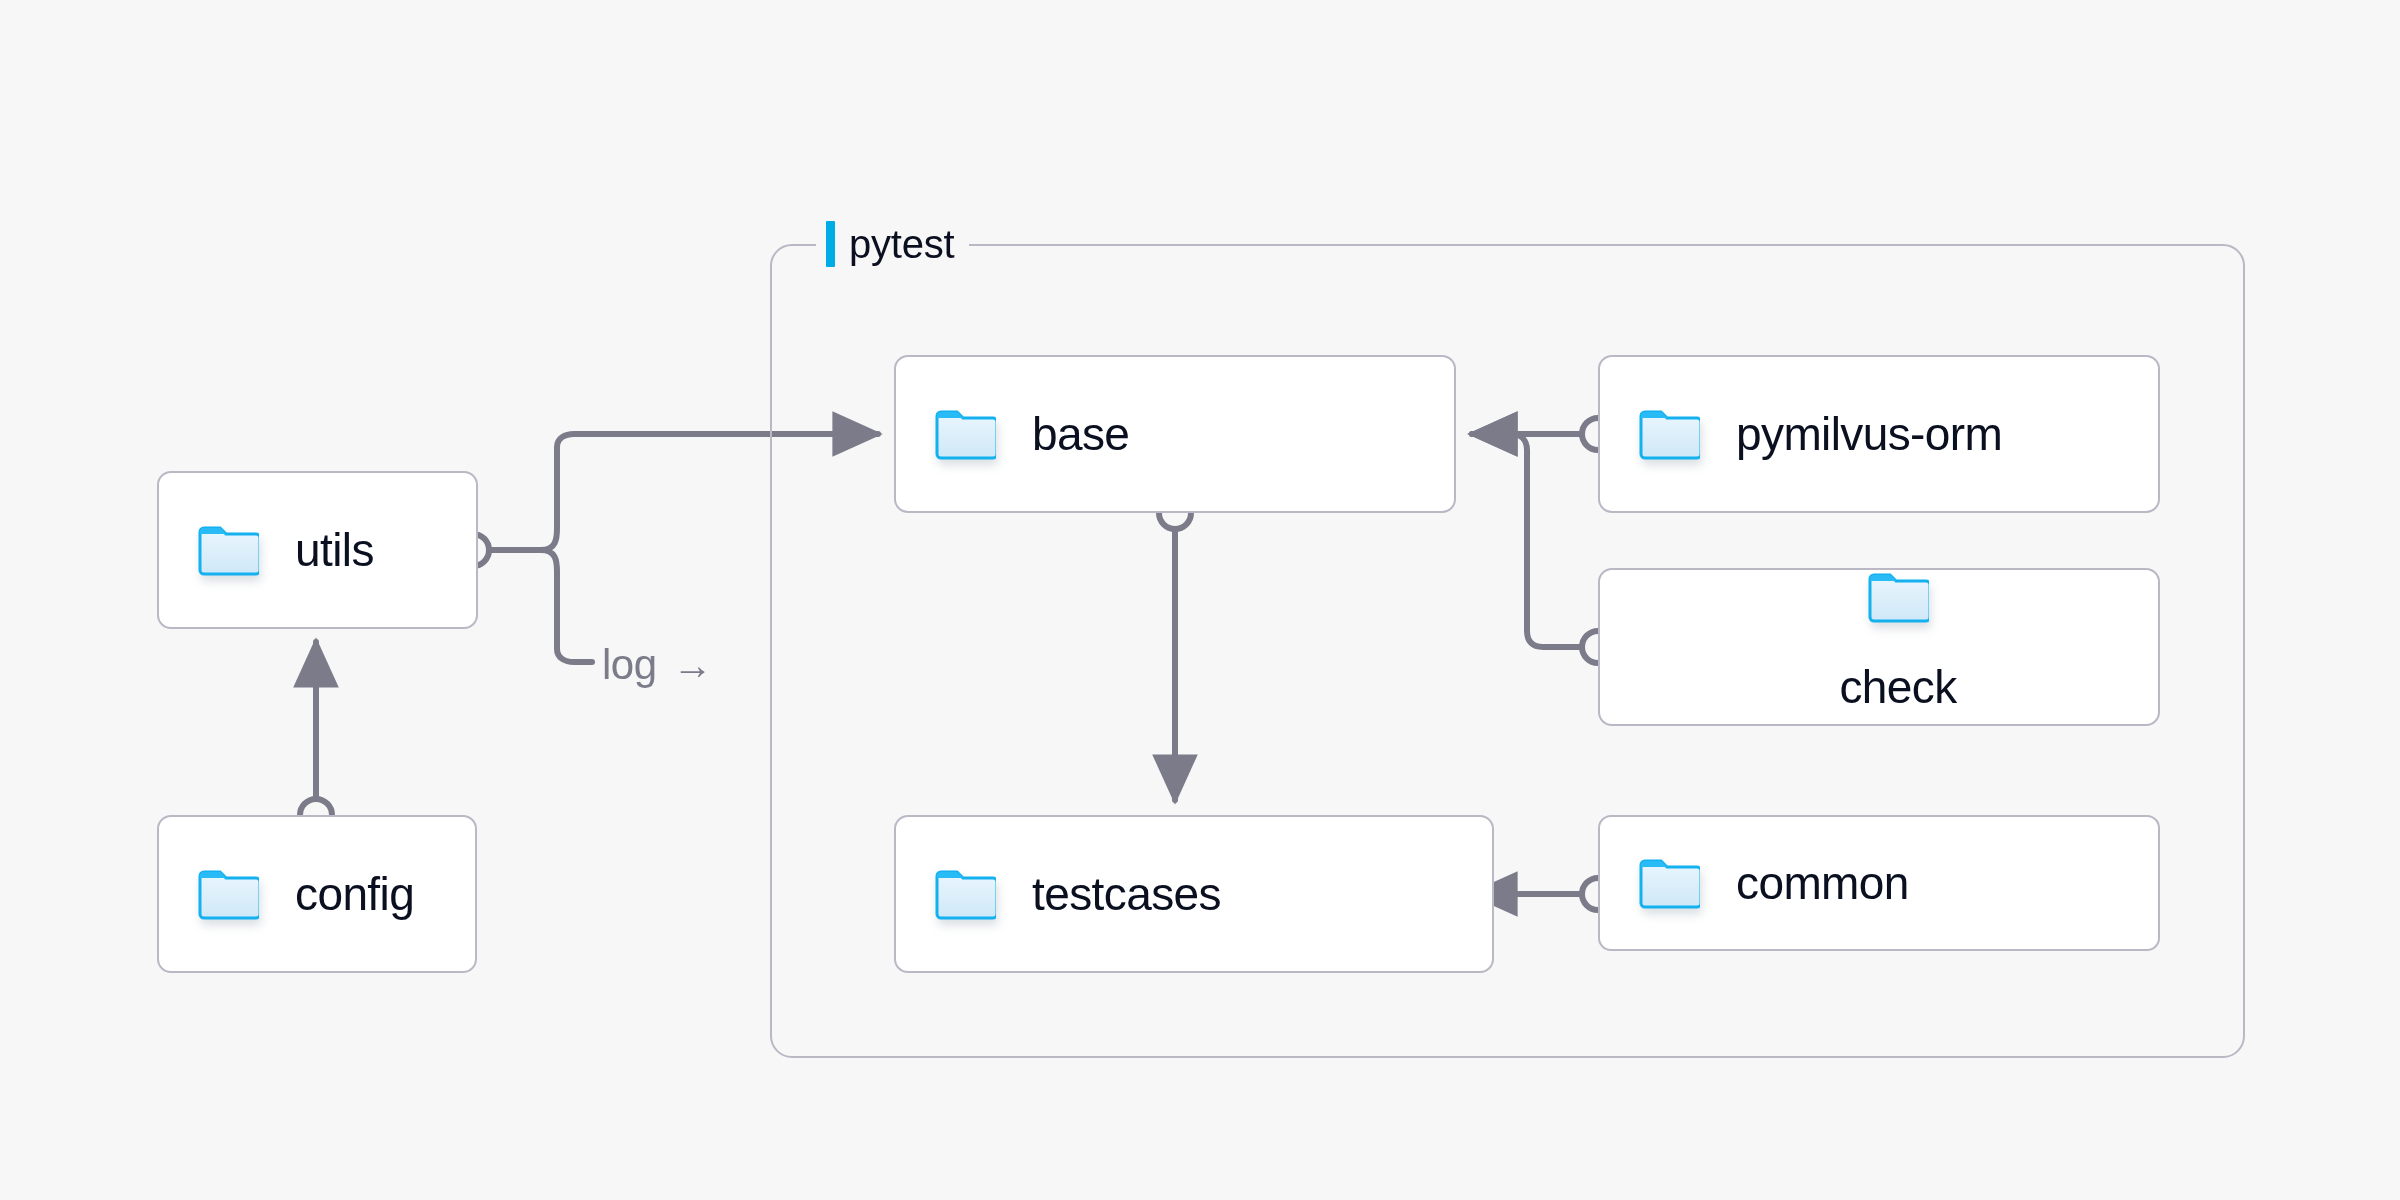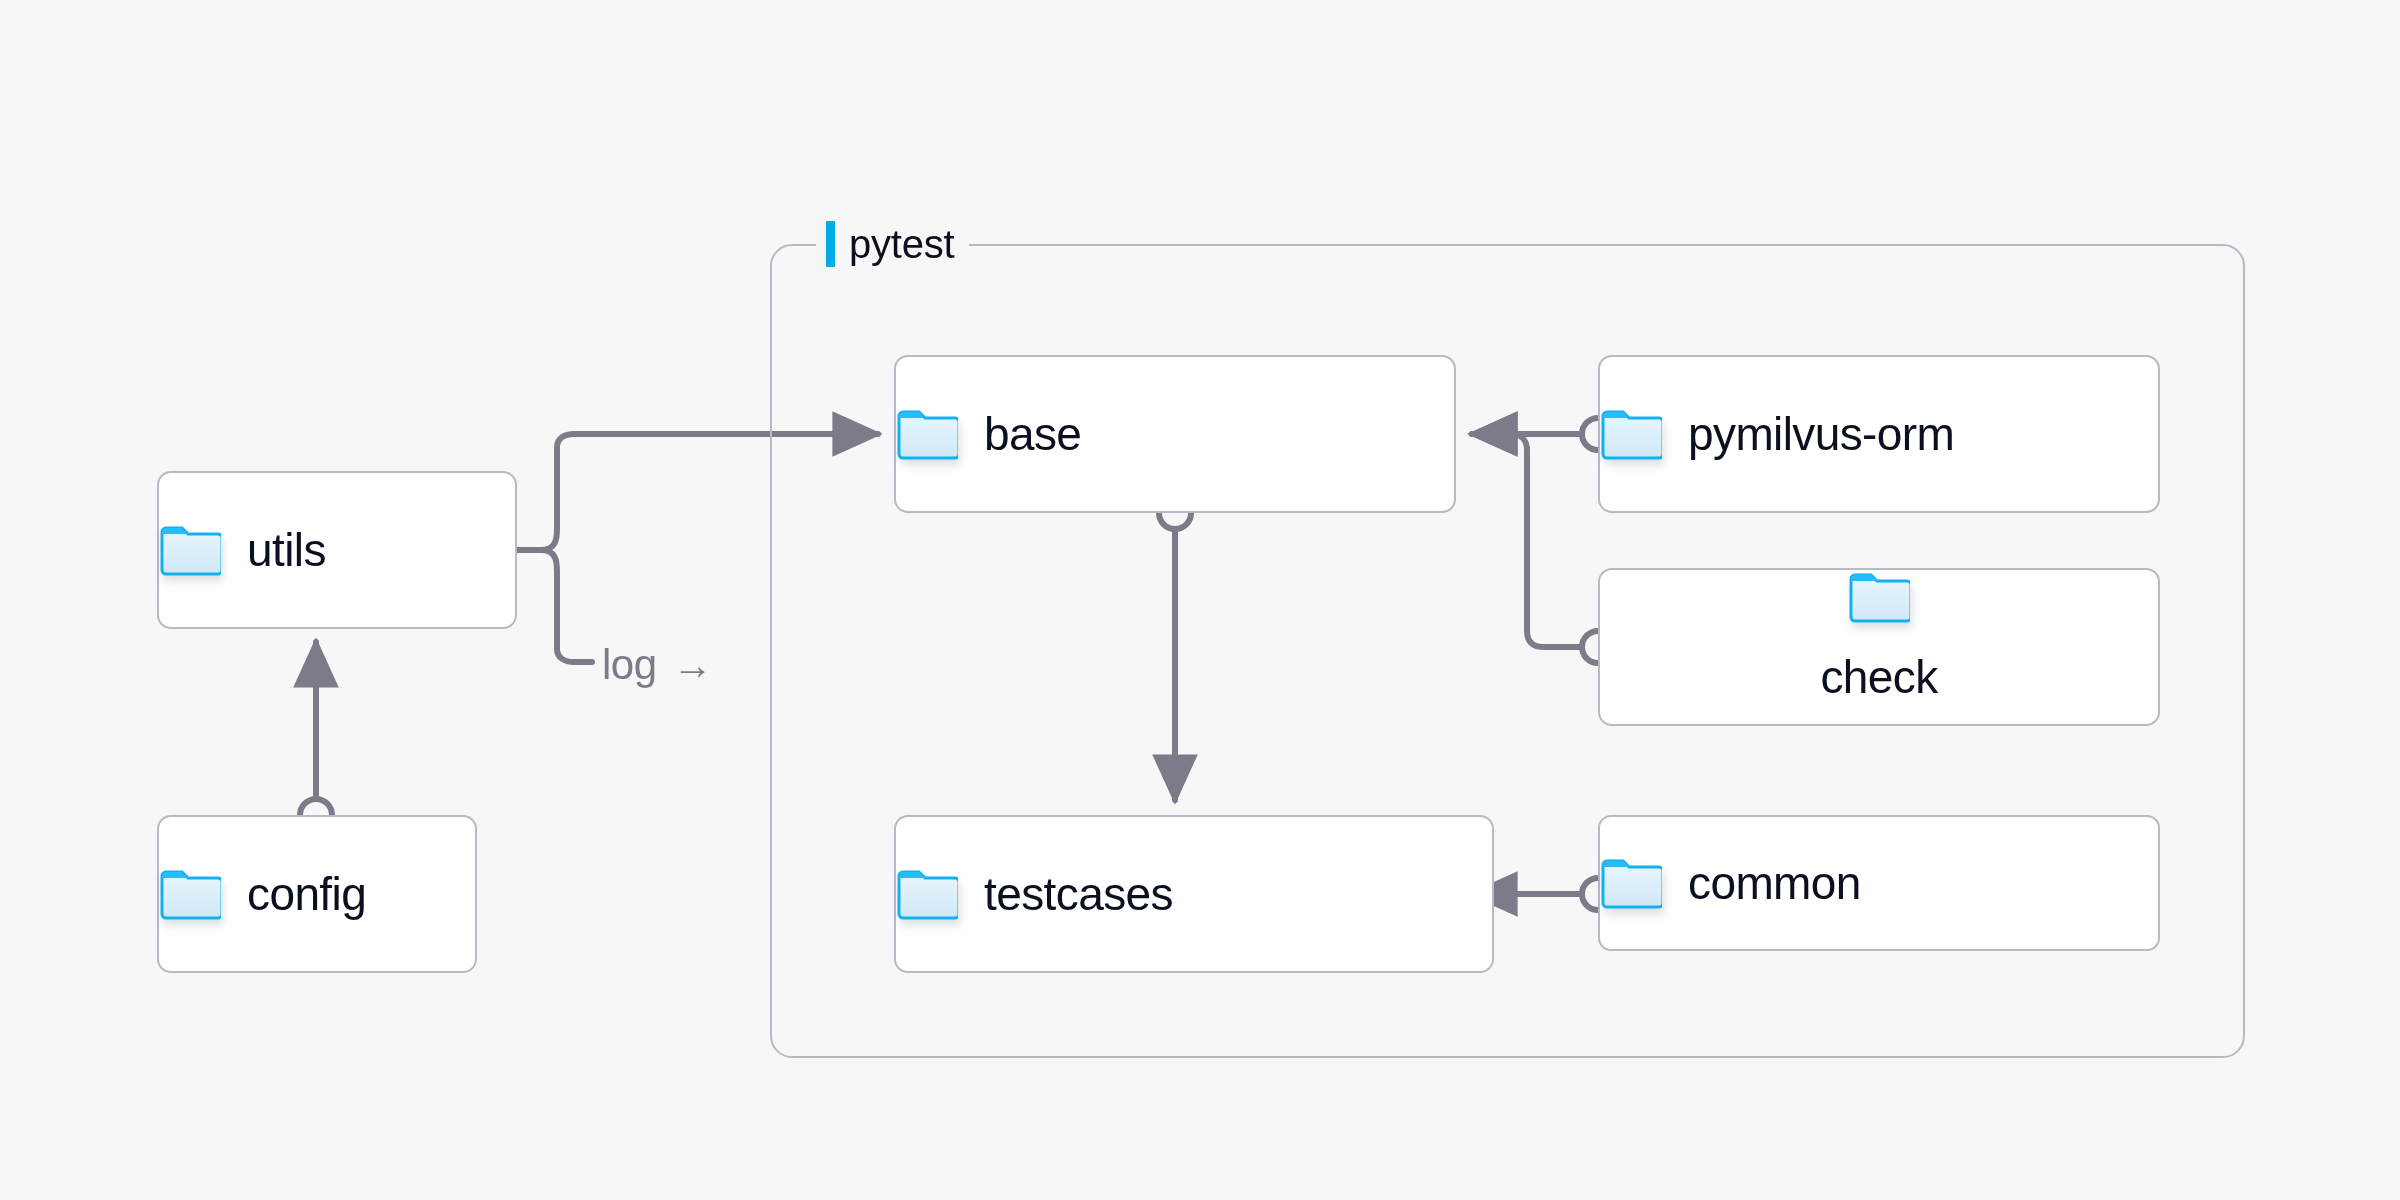--- a/index.html
+++ b/index.html
@@ -60,21 +60,22 @@
 
   
   .node {
     position: absolute;
     box-sizing: border-box;
     background: #ffffff;
     border: 2px solid #b9b8c4;
     border-radius: 14px;
     display: flex;
     align-items: center;
-    gap: 26px;
+    padding-left: 38px;
+    gap: 36px;
   }
   .node-label {
     font-size: 46px;
     color: #0b1020;
     letter-spacing: -0.6px;
     white-space: nowrap;
   }
 
   
   .folder-icon {
@@ -147,21 +148,21 @@
       <circle cx="1598" cy="866" r="16"></circle>
     </g>
   </svg>
 
   <div class="group" id="group-box" style="left: 770px; top: 216px; width: 1475px; height: 814px;"></div>
   <div class="group-title" id="group-title" style="left: 816px; top: 190px;">
     <span class="group-bar" style="background: rgb(0, 172, 230);"></span>
     <span class="group-label">pytest</span>
   </div>
 
-  <div class="node" style="left: 157px; top: 443px; width: 360px; height: 158px;">
+  <div class="node" style="left: 157px; top: 443px; width: 321px; height: 158px;">
     <span class="folder-icon">
       <svg viewBox="0 0 62 54" width="62" height="54" xmlns="http://www.w3.org/2000/svg">
         <path d="M3 9 a4 4 0 0 1 4-4 h16 l6 6 h30 a4 4 0 0 1 4 4 v32 a4 4 0 0 1 -4 4 h-52 a4 4 0 0 1 -4 -4 z" fill="url(#folderGrad)" stroke="#14b1f0" stroke-width="3"></path>
         <path d="M3 9 a4 4 0 0 1 4-4 h16 l6 6 h-26 z" fill="#29bbf5"></path>
       </svg>
     </span>
     <span class="node-label">utils</span>
   </div>
 
   <div class="node" style="left: 157px; top: 787px; width: 320px; height: 158px;">

